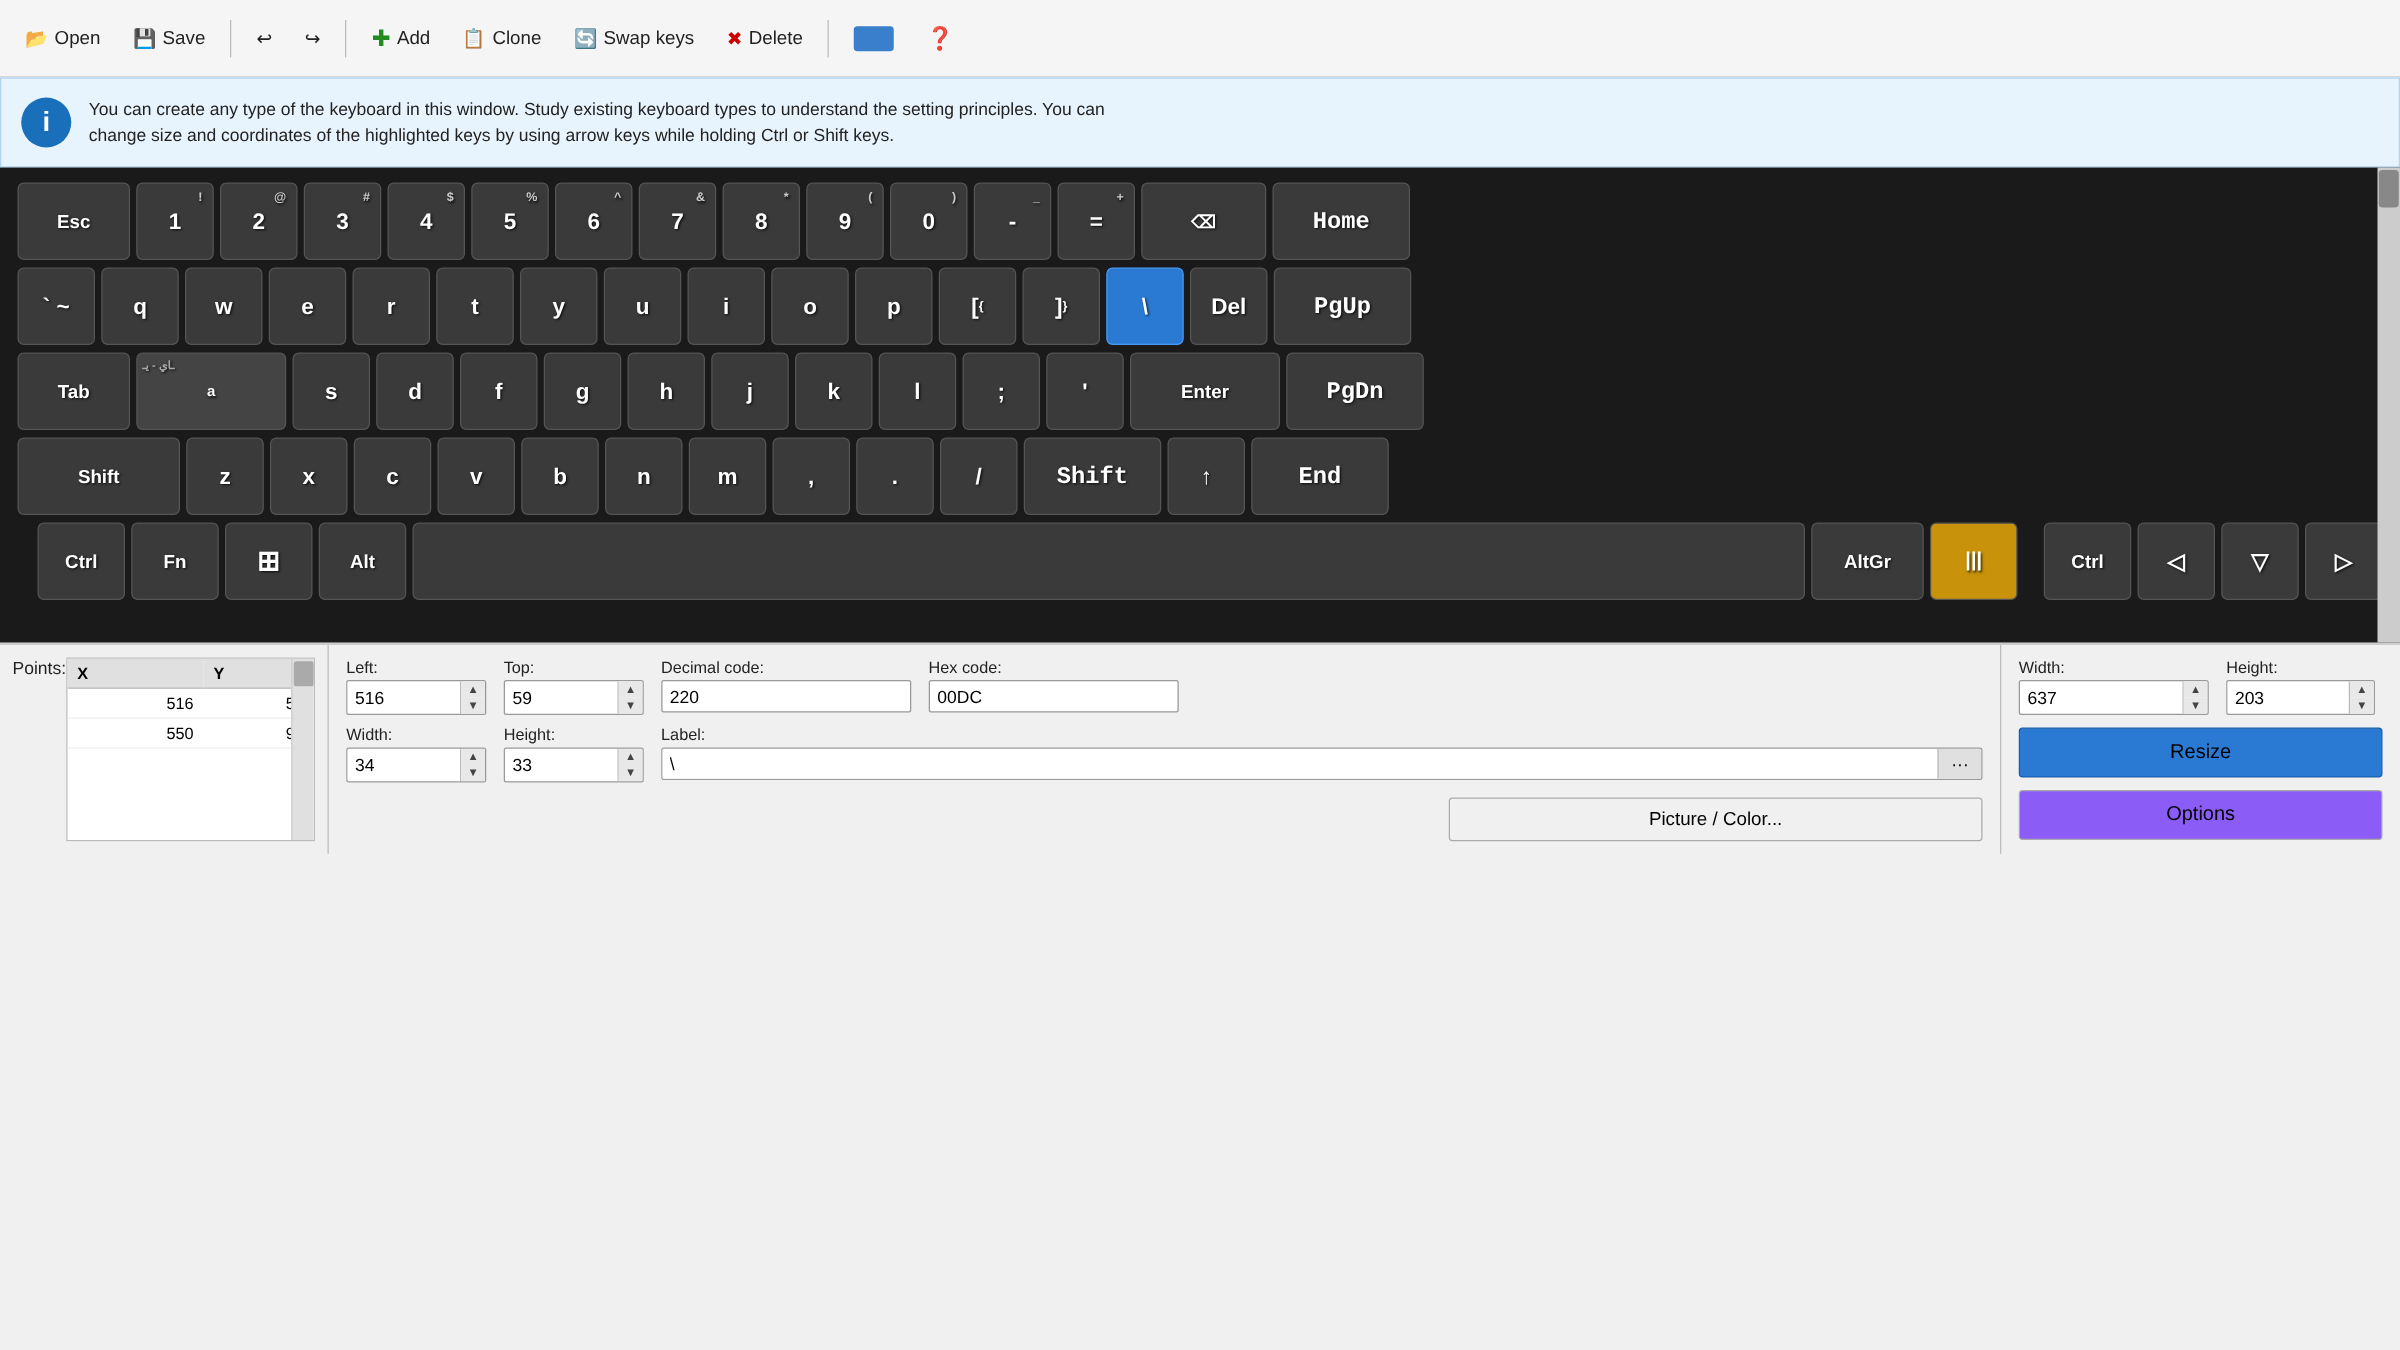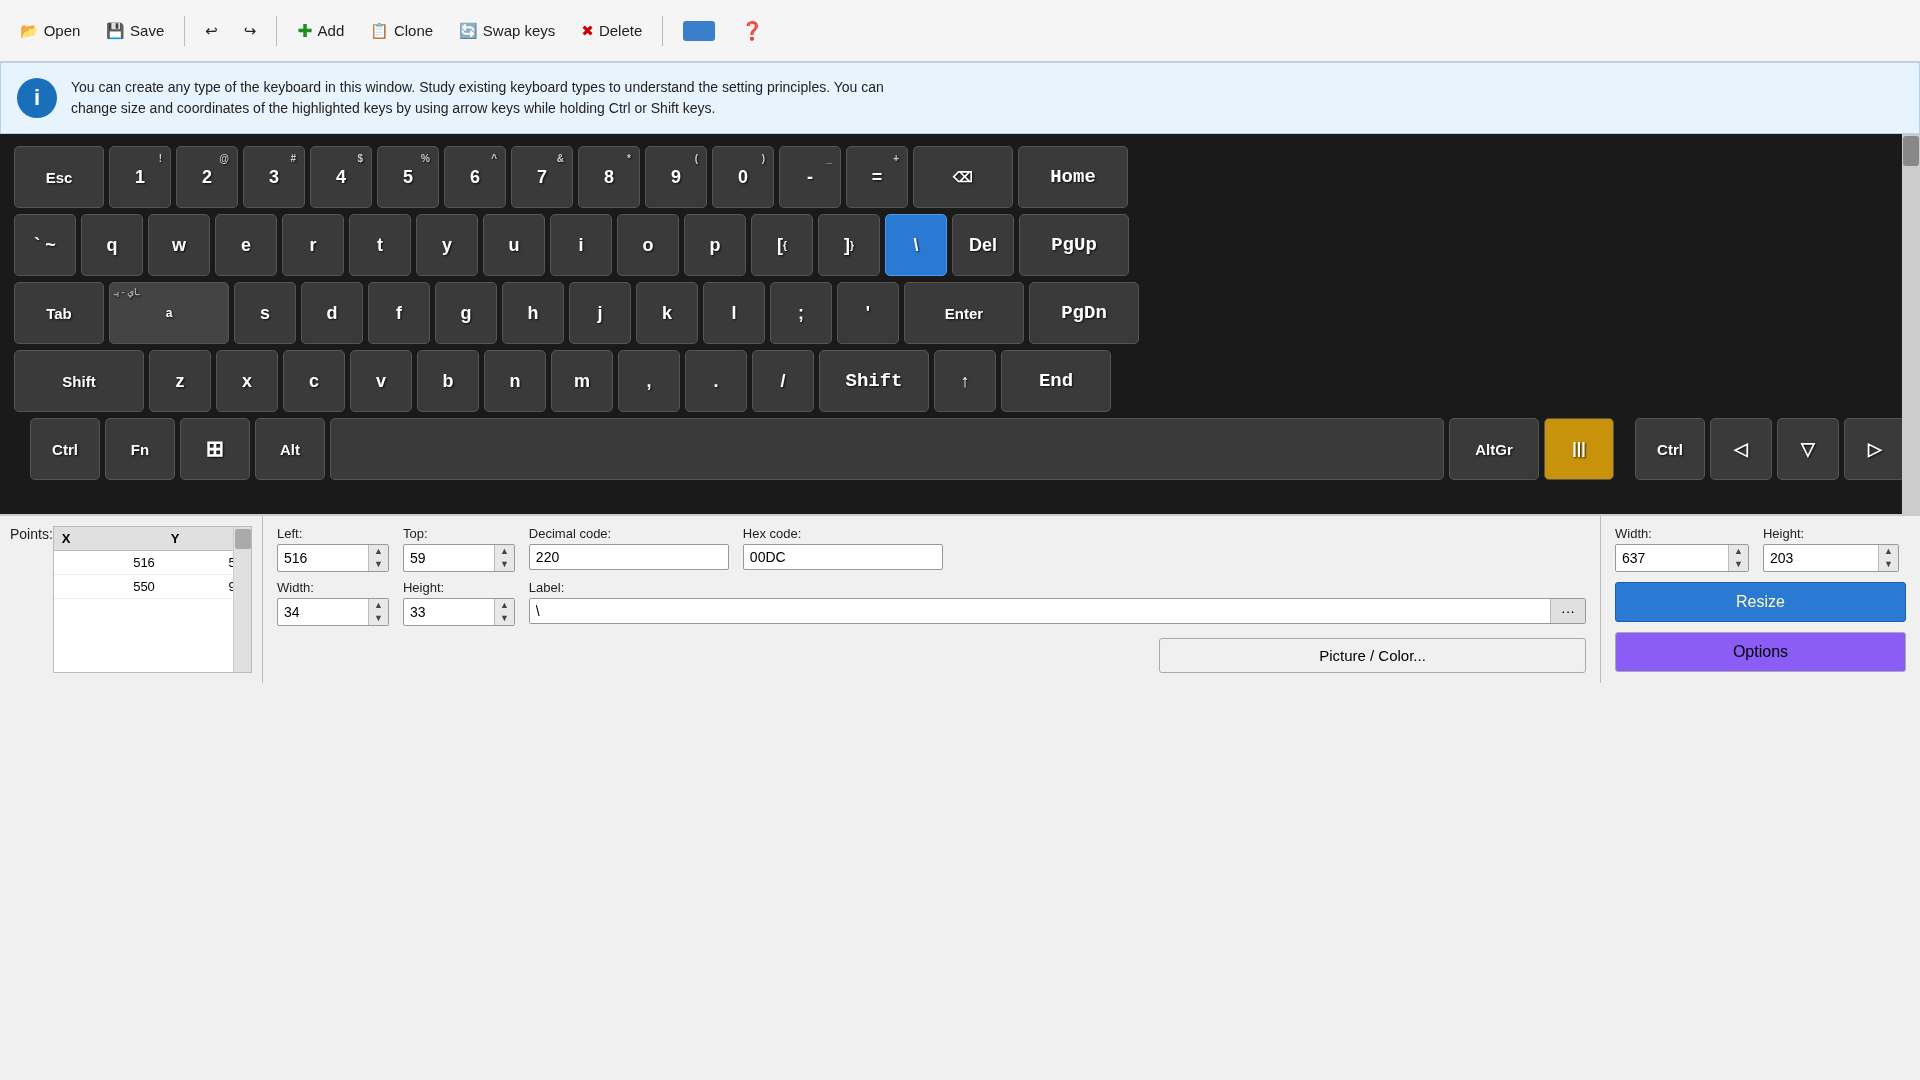--- a/index.html
+++ b/index.html
@@ -325,21 +325,21 @@
       background: #8b5cf6;
       border: 1px solid #aaa;
       border-radius: 3px;
       cursor: pointer;
       padding: 10px 20px;
       font-size: 16px;
       width: 100%;
     }
     .right-btn.blue {
       background: #2a7ad4;
-      color: #fef9c3;
+      color: #000000;
       border-color: #1a5faa;
     }
   </style>
 </head>
 <body>
 
 <div class="toolbar">
   <button class="toolbar-btn">
     <span class="icon-open">📂</span>
     <span>Open</span>
@@ -584,31 +584,31 @@
       </div>
     </div>
 
   </div>
 
   <div class="right-panel">
     <div class="right-row">
       <div class="field-group">
         <div class="field-label">Width:</div>
         <div class="field-input-wrap">
-          <input class="field-input" type="text" style="width: 112px;" value="637">
+          <input class="field-input" type="text" style="width: 130px;" value="637">
           <div class="spin-btns">
             <button class="spin-btn">▲</button>
             <button class="spin-btn">▼</button>
           </div>
         </div>
       </div>
       <div class="field-group">
         <div class="field-label">Height:</div>
         <div class="field-input-wrap">
-          <input class="field-input" type="text" style="width: 114px;" value="203">
+          <input class="field-input" type="text" style="width: 97px;" value="203">
           <div class="spin-btns">
             <button class="spin-btn">▲</button>
             <button class="spin-btn">▼</button>
           </div>
         </div>
       </div>
     </div>
     <button class="right-btn blue">Resize</button>
     <button class="right-btn">Options</button>
   </div>

